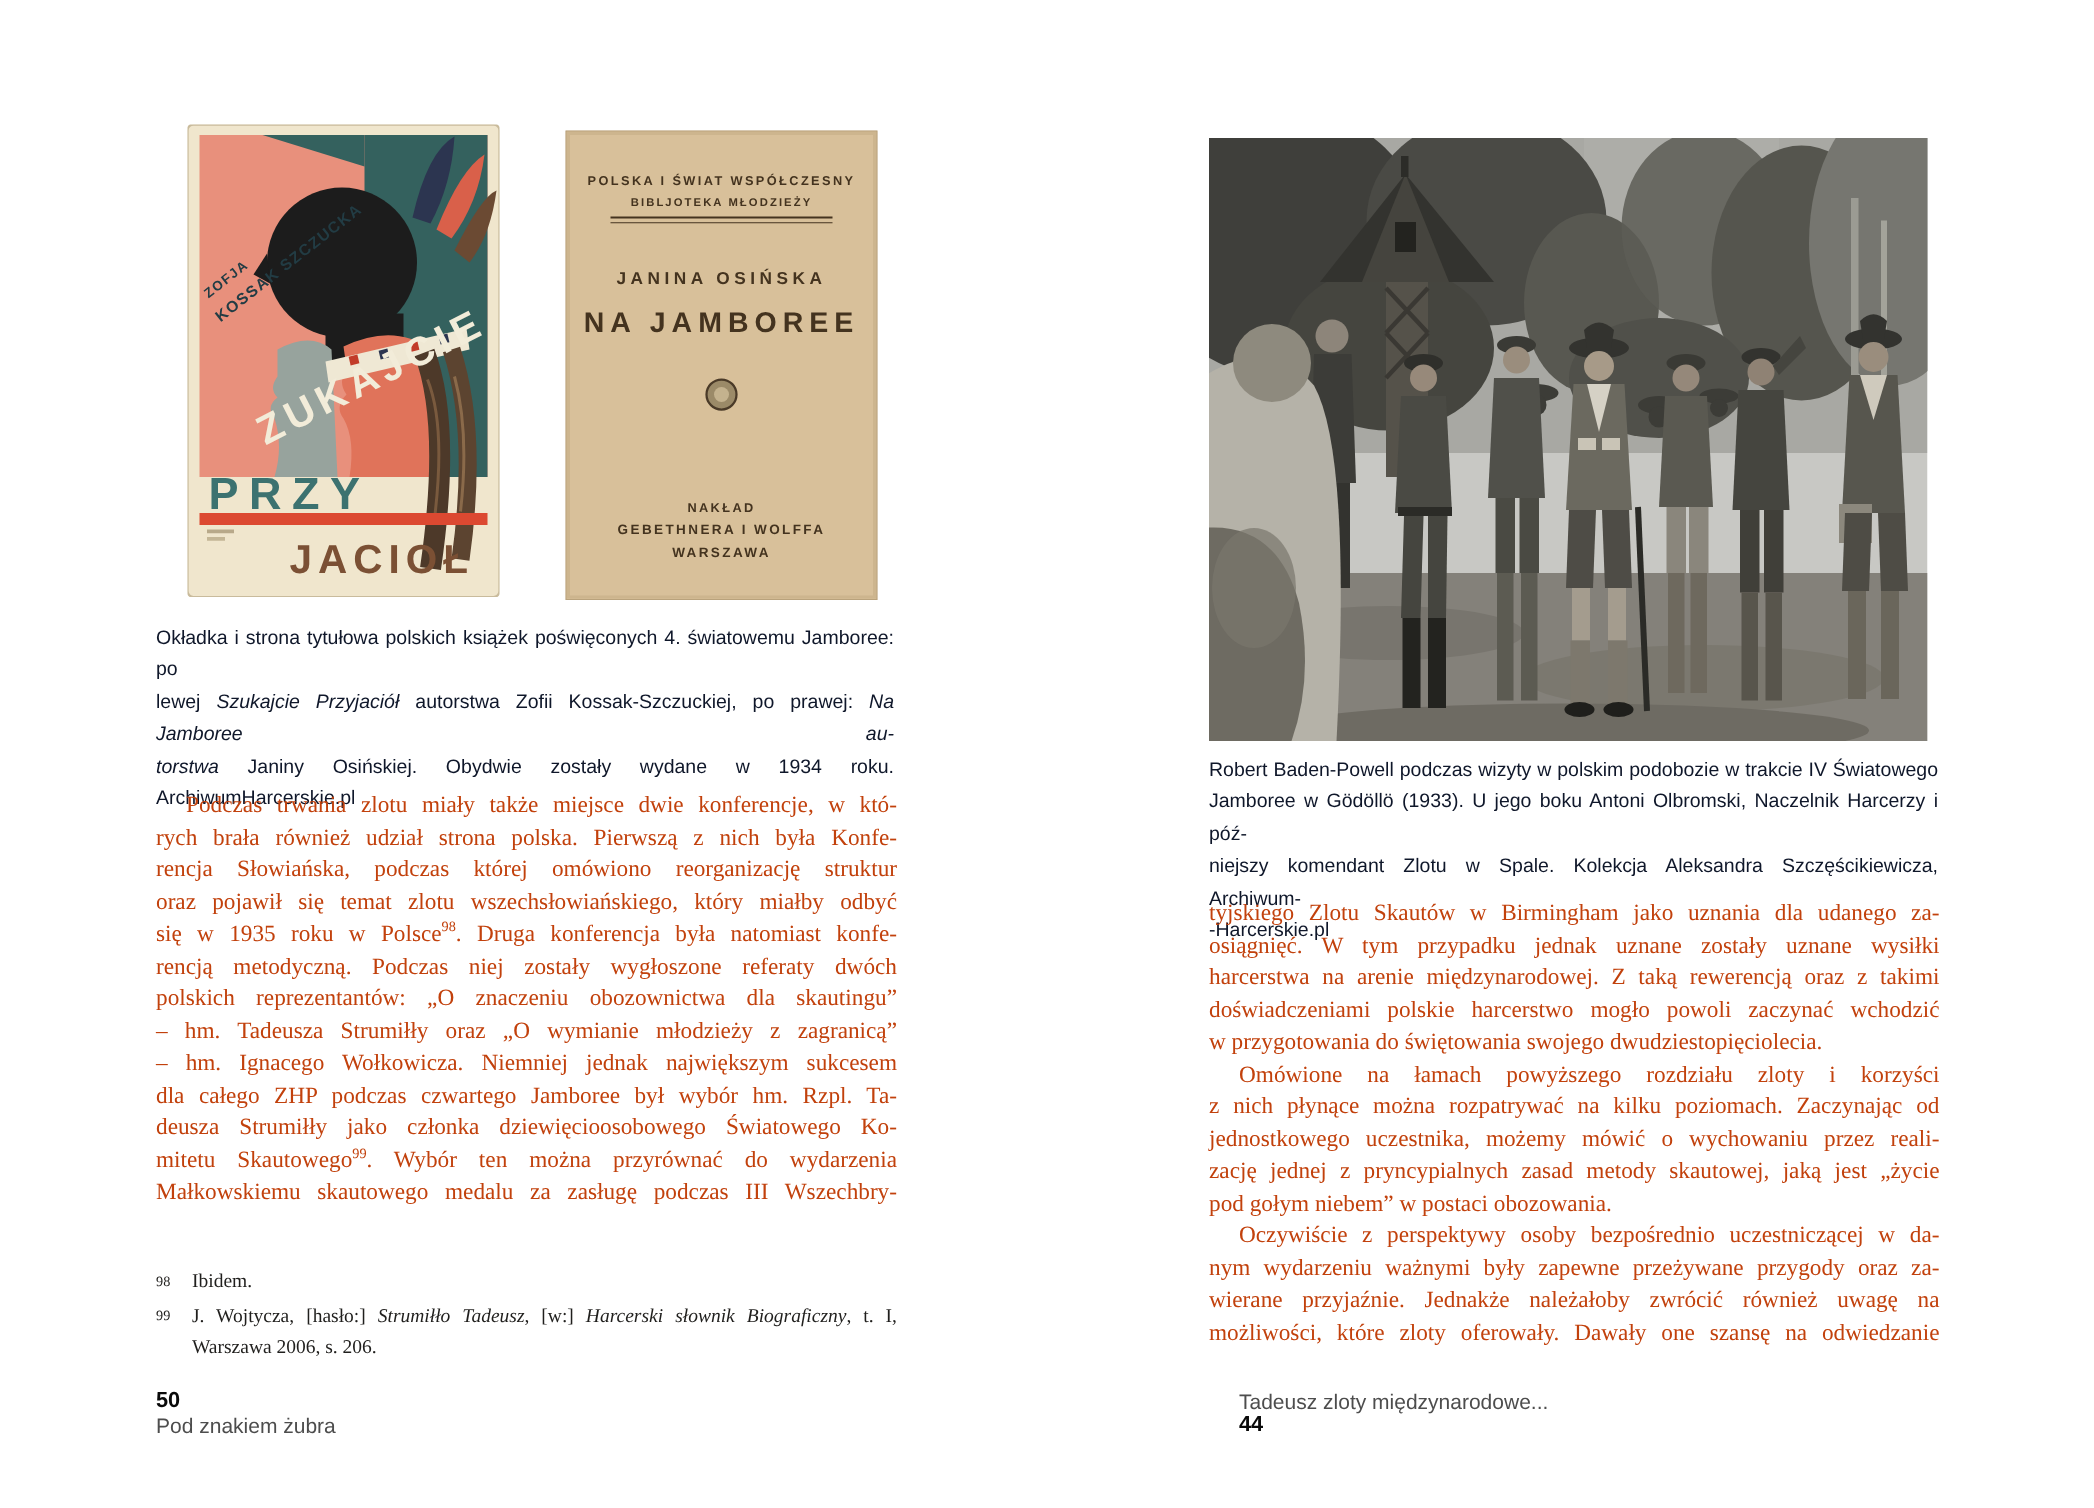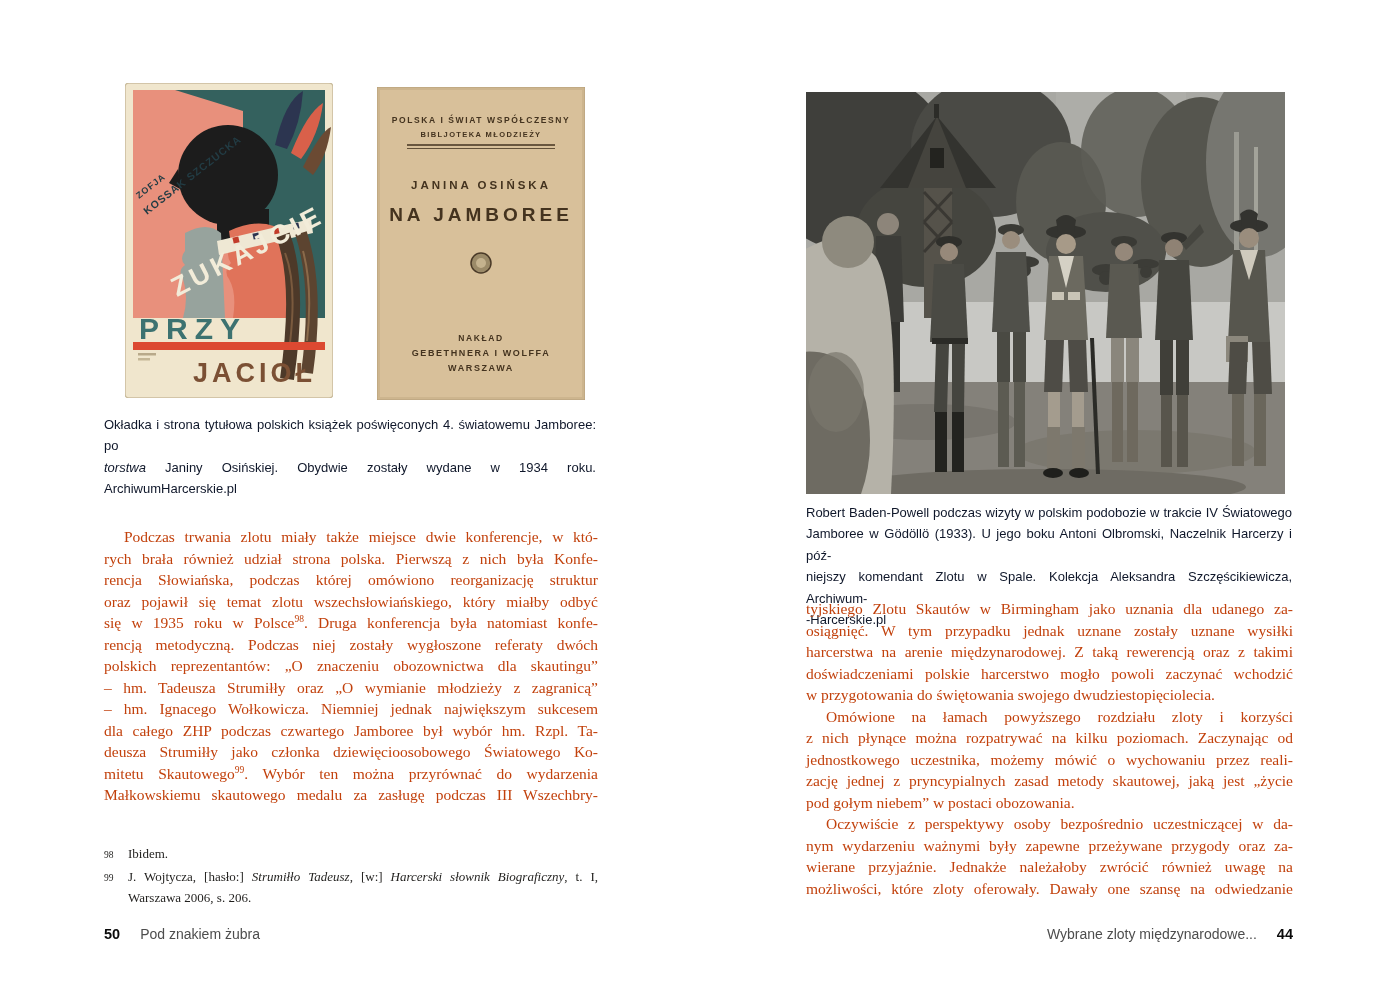--- a/index.html
+++ b/index.html
@@ -15,21 +15,21 @@
   .line{text-align:justify;text-align-last:justify;white-space:normal;}
   .line.last{text-align-last:left;}
   .line.ind{text-indent:20px;}
   .it{font-style:italic;}
   .sup{font-size:9.5px;line-height:0;vertical-align:super;}
 
   .fnrow{display:flex;}
   .fnnum{width:24px;flex:0 0 24px;font-size:9.5px;padding-top:2px;}
   .fnbody{flex:1;}
 
-  .footer{font-size:14px;color:#4d4d4d;display:flex;align-items:baseline;}
+  .footer{font-size:14px;color:#4d4d4d;display:flex;align-items:baseline;flex-direction:column;}
   .footer .pnum{font-weight:bold;color:#0a0a0a;font-size:14.5px;}
   .footer-left .pnum{margin-right:20px;}
   .footer-right{justify-content:flex-end;}
   .footer-right .pnum{margin-left:20px;}
 
   svg text{font-family:"Liberation Sans",sans-serif;}
 </style>
 </head>
 <body>
 
@@ -102,20 +102,21 @@
       <line x1="30" y1="61.5" x2="178" y2="61.5" stroke="#44331f" stroke-width="0.8"></line>
       <g>
         <circle cx="104" cy="176" r="10" fill="#9b8a68" stroke="#4a3a28" stroke-width="1.5"></circle>
         <circle cx="104" cy="176" r="5" fill="#c4b28e"></circle>
       </g>
     </svg>
   </div>
 
   <div class="abs captioncol" style="left:104px;top:414px;width:492px;">
       <div class="line"><span>Okładka i strona tytułowa polskich książek poświęconych 4. światowemu Jamboree: po</span></div>
+      <div class="line"><span>lewej </span><span class="it">Szukajcie Przyjaciół</span><span> autorstwa Zofii Kossak-Szczuckiej, po prawej: </span><span class="it">Na Jamboree au-</span></div>
       <div class="line last"><span class="it">torstwa</span><span> Janiny Osińskiej. Obydwie zostały wydane w 1934 roku. ArchiwumHarcerskie.pl</span></div>
     </div>
 
   <div class="abs bodycol" style="left:104px;top:526px;width:494px;">
       <div class="line ind"><span>Podczas trwania zlotu miały także miejsce dwie konferencje, w któ-</span></div>
       <div class="line"><span>rych brała również udział strona polska. Pierwszą z nich była Konfe-</span></div>
       <div class="line"><span>rencja Słowiańska, podczas której omówiono reorganizację struktur</span></div>
       <div class="line"><span>oraz pojawił się temat zlotu wszechsłowiańskiego, który miałby odbyć</span></div>
       <div class="line"><span>się w 1935 roku w Polsce</span><span class="sup">98</span><span>. Druga konferencja była natomiast konfe-</span></div>
       <div class="line"><span>rencją metodyczną. Podczas niej zostały wygłoszone referaty dwóch</span></div>
@@ -310,17 +311,17 @@
       <div class="line"><span>jednostkowego uczestnika, możemy mówić o wychowaniu przez reali-</span></div>
       <div class="line"><span>zację jednej z pryncypialnych zasad metody skautowej, jaką jest „życie</span></div>
       <div class="line last"><span>pod gołym niebem” w postaci obozowania.</span></div>
       <div class="line ind"><span>Oczywiście z perspektywy osoby bezpośrednio uczestniczącej w da-</span></div>
       <div class="line"><span>nym wydarzeniu ważnymi były zapewne przeżywane przygody oraz za-</span></div>
       <div class="line"><span>wierane przyjaźnie. Jednakże należałoby zwrócić również uwagę na</span></div>
       <div class="line"><span>możliwości, które zloty oferowały. Dawały one szansę na odwiedzanie</span></div>
     </div>
 
   <div class="abs footer footer-right" style="left:806px;top:926px;width:487px;">
-    <span>Wybrane zloty międzynarodowe...</span>
+    <span>Tadeusz zloty międzynarodowe...</span>
     <span class="pnum">44</span>
   </div>
 
 </div>
 
 </body></html>

